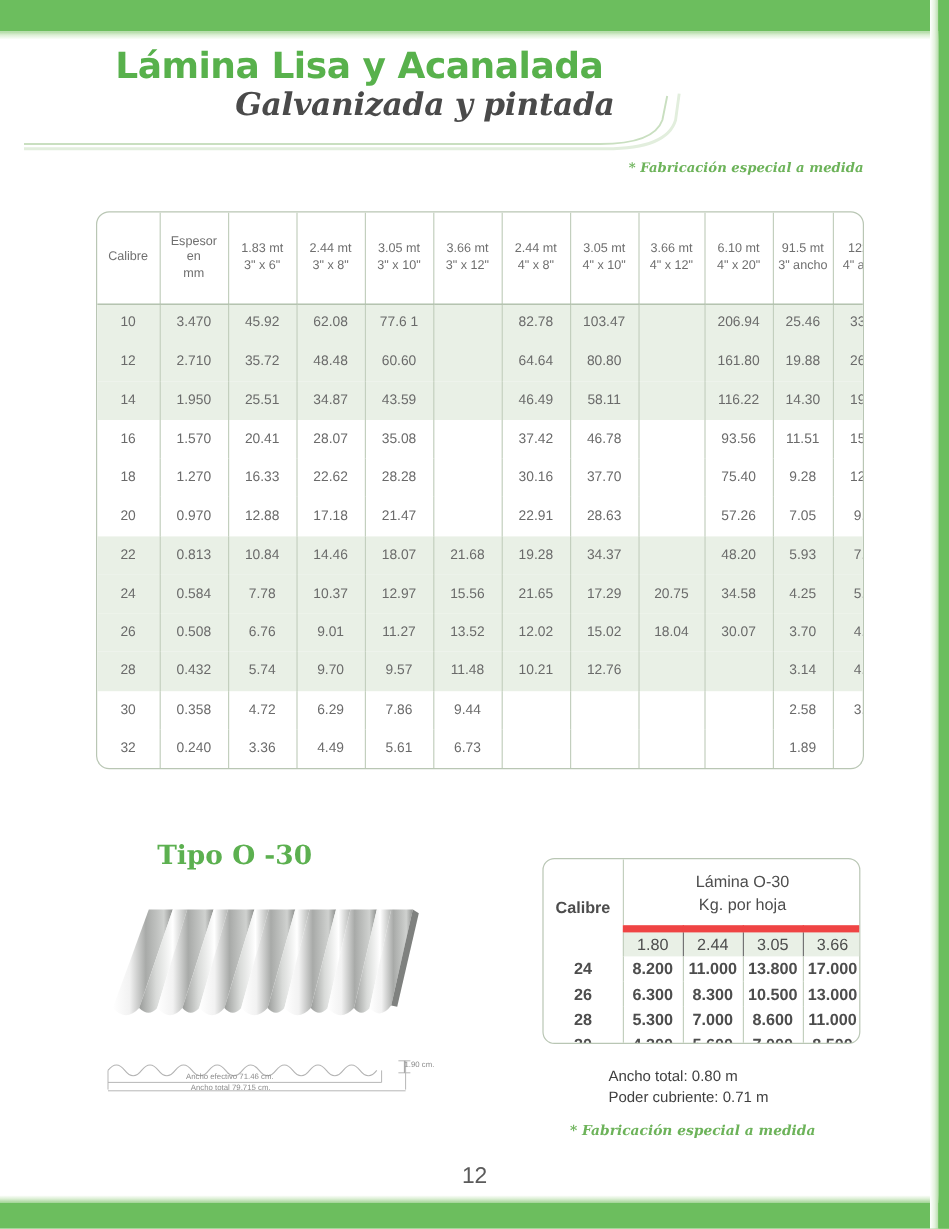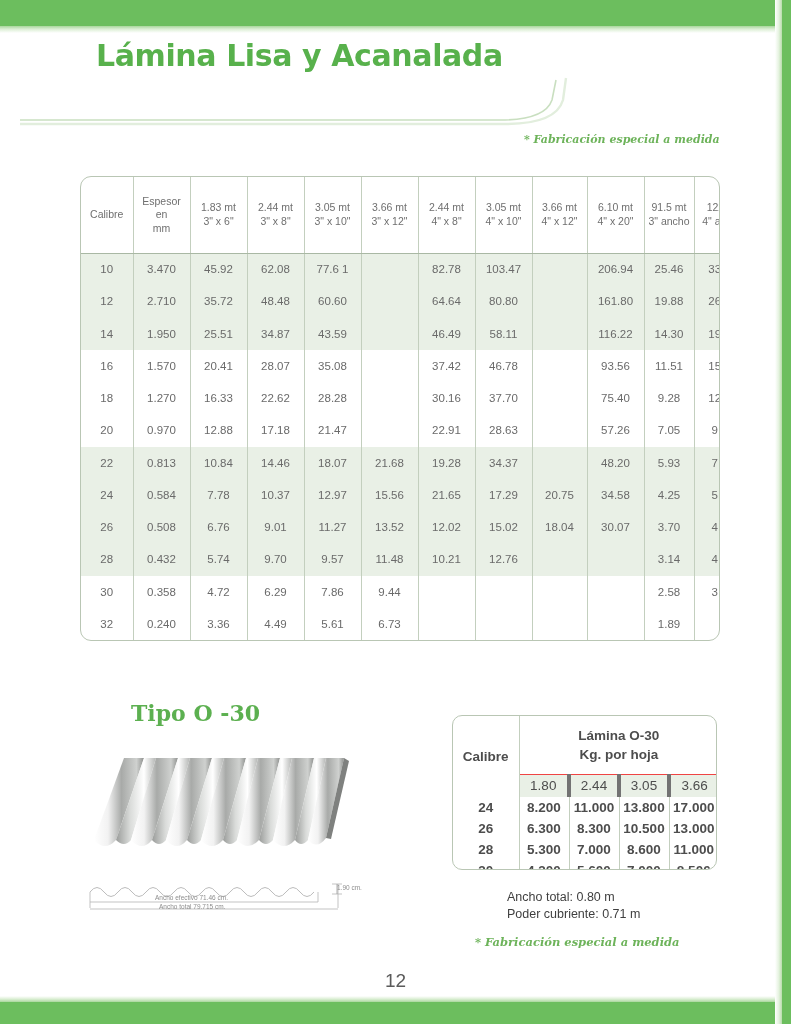--- a/index.html
+++ b/index.html
@@ -152,30 +152,30 @@
     font-family: "Liberation Sans", sans-serif;
   }
   .o30-calibre {
     width: 66px;
     border-right: 1px solid #c3cfbe;
     font-weight: bold; font-size: 14px;
     vertical-align: middle;
   }
   .o30-head {
     height: 58px;
-    font-weight: bold; font-size: 15px; line-height: 19px;
-    border-bottom: 1px solid #ef4444;
+    font-weight: normal; font-size: 15px; line-height: 19px;
+    border-bottom: 6px solid #ef4444;
     color: #3f3f3f;
   }
   .o30-sizes td {
     background: #e9f0e6;
     height: 23px;
     font-size: 13.5px;
     color: #666;
-    border-right: 4px solid #737373;
+    border-right: 1px solid #737373;
   }
   .o30-sizes td:last-child { border-right: none; }
   .o30-data td {
     height: 21px;
     border-right: 1px solid #c3cfbe;
     font-weight: bold;
     font-size: 13px;
     color: #3f3f3f;
   }
   .o30-data td:last-child { border-right: none; }
@@ -213,20 +213,21 @@
 <div class="band-bottom-fade"></div>
 <div class="band-right-fade"></div>
 <div class="band-right"></div>
 
 <div class="header">
   <svg class="swoosh" width="791" height="70">
     <path d="M 20 62 L 500 62 Q 545 62 552 42 L 556 22" stroke="#c9dfc0" stroke-width="1.6" fill="none"></path>
     <path d="M 20 66 L 505 66 Q 556 66 563 42 L 566 20" stroke="#e2eedd" stroke-width="2.4" fill="none"></path>
   </svg>
   <div class="title-main">Lámina Lisa y Acanalada</div>
+  <div class="title-sub">Galvanizada y pintada</div>
 </div>
 
 <div class="caption-left">
 </div>
 <div class="note-green-top">* Fabricación especial a medida</div>
 
 <div class="table-wrap">
   <table class="main">
     <colgroup>
       <col style="width:52px">

